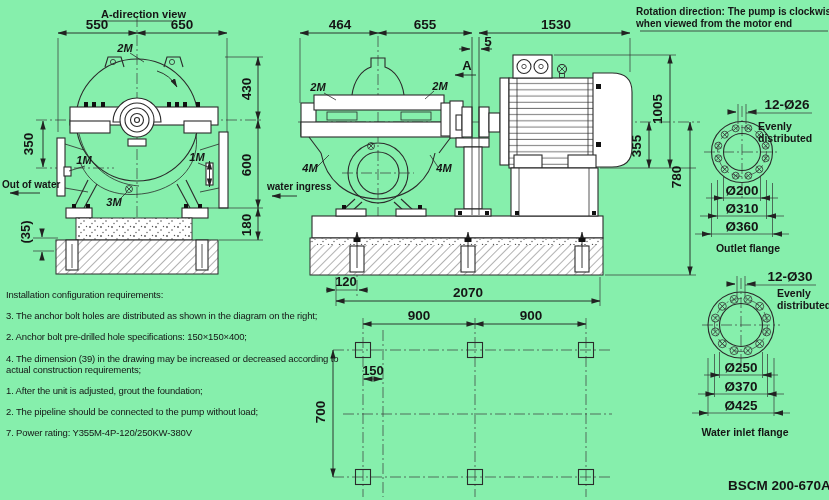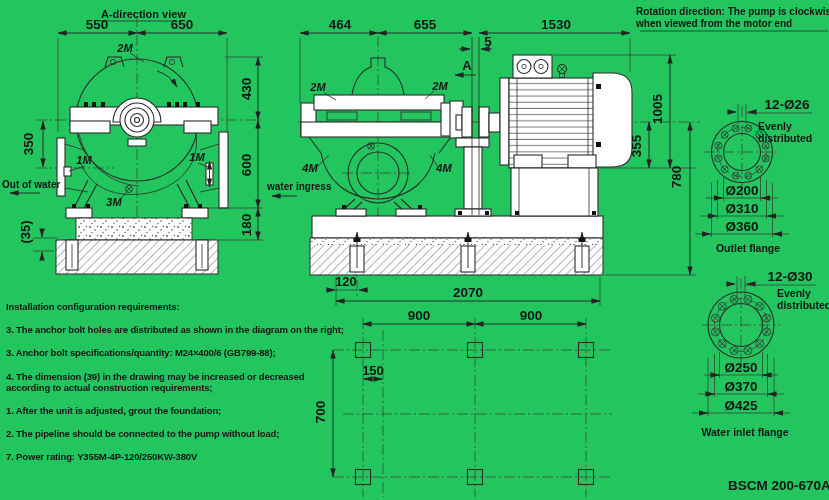--- a/index.html
+++ b/index.html
@@ -1,29 +1,29 @@
 <!DOCTYPE html>
 <html><head>
 <meta charset="utf-8">
 <style>
   html,body{margin:0;padding:0;background:#e8e8e8;}
-  .canvas{position:relative;width:829px;height:500px;background:#22c55e;overflow:hidden;
+  .canvas{position:relative;width:829px;height:500px;background:#86efac;overflow:hidden;
           font-family:"Liberation Sans",sans-serif;}
   svg{position:absolute;left:0;top:0;}
   svg text{fill:#151515;font-family:"Liberation Sans",sans-serif;}
   .dt{font-weight:bold;font-size:13.5px;}
   .dm{font-weight:bold;font-size:13px;}
   .lb{font-weight:bold;font-style:italic;font-size:11px;}
   .sm{font-weight:bold;font-size:10px;}
   .cap{font-weight:bold;font-size:10.5px;}
   .ttl{font-weight:bold;font-size:11px;}
   .mdl{font-weight:bold;font-size:13.5px;}
   .notes{position:absolute;left:6px;top:289px;width:338px;}
-  .notes p{font-weight:bold;font-size:9.5px;line-height:1.18;letter-spacing:-0.15px;
-           color:#151515;margin:12px 0 10px 0;}
+  .notes p{font-weight:normal;font-size:9.5px;line-height:1.18;letter-spacing:-0.15px;
+           color:#151515;margin:0 0 10px 0;}
 </style>
 </head>
 <body>
 
 <div class="canvas">
 
 <svg width="829" height="500" viewBox="0 0 829 500">
 <defs>
   <marker id="arw" viewBox="0 0 10 6" markerWidth="9" markerHeight="5.4" refX="9.5" refY="3" orient="auto-start-reverse" markerUnits="userSpaceOnUse">
     <path d="M0,0 L10,3 L0,6 Z" fill="#222"></path>
@@ -421,20 +421,20 @@
   <line class="dim" x1="333" y1="350" x2="333" y2="477"></line>
   <text class="dt" x="325" y="412" text-anchor="middle" transform="rotate(-90 325 412)">700</text>
 </g>
 
 <text class="mdl" x="728" y="490">BSCM 200-670A</text>
 </svg>
 
 <div class="notes">
   <p>Installation configuration requirements:</p>
   <p>3. The anchor bolt holes are distributed as shown in the diagram on the right;</p>
-  <p>3. Anchor bolt specifications/quantity: M24×400/6 (GB799-88);</p>
+  <p>2. Anchor bolt pre-drilled hole specifications: 150×150×400;</p>
   <p>4. The dimension (39) in the drawing may be increased or decreased according to actual construction requirements;</p>
   <p>1. After the unit is adjusted, grout the foundation;</p>
   <p>2. The pipeline should be connected to the pump without load;</p>
   <p>7. Power rating: Y355M-4P-120/250KW-380V</p>
 </div>
 
 </div>
 
 </body></html>

